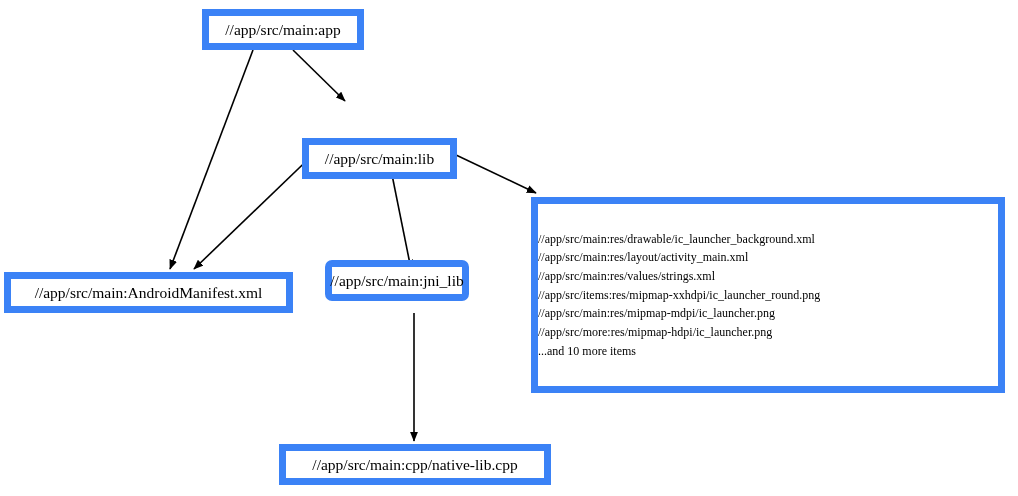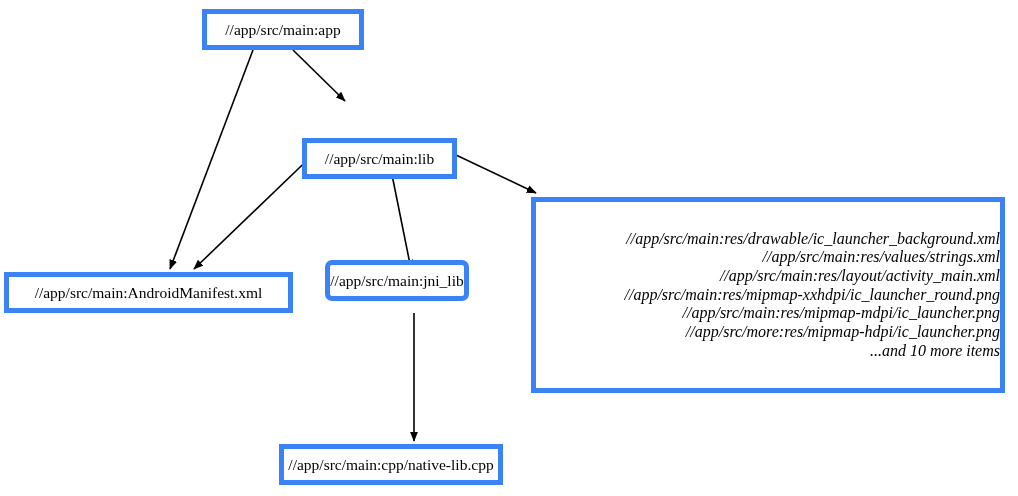--- a/index.html
+++ b/index.html
@@ -19,21 +19,21 @@
     position: absolute;
     left: 0;
     top: 0;
     width: 1018px;
     height: 496px;
     pointer-events: none;
   }
   .node {
     position: absolute;
     box-sizing: border-box;
-    border: 5px solid #3b82f6;
+    border: 7px solid #3b82f6;
     background: #ffffff;
     display: flex;
     align-items: center;
     justify-content: center;
     text-align: center;
     color: #000000;
     font-size: 15.5px;
     line-height: 1.02;
     white-space: nowrap;
   }
@@ -41,36 +41,35 @@
     display: block;
     padding: 0 2px;
   }
   .node.multiline {
     white-space: normal;
     align-items: center;
   }
   .node.multiline .lines {
     display: block;
     width: 100%;
-    text-align: right;
-    font-size: 16px;
+    text-align: left;
+    font-size: 12px;
     line-height: 18.7px;
-    font-style: italic;
   }
   .node.multiline .lines .ln {
     display: block;
     white-space: nowrap;
   }
 
   
   #node-app            { left: 202px; top: 9px;   width: 162px; height: 41px; }
   #node-lib            { left: 302px; top: 104px; width: 155px; height: 41px; margin-top: 34px; }
   #node-manifest       { left: 4px;   top: 272px; width: 289px; height: 41px; }
   #node-jni-lib        { left: 325px; top: 260px; width: 144px; height: 41px; border-radius: 7px; }
-  #node-native-lib-cpp { left: 279px; top: 444px; width: 224px; height: 41px; }
+  #node-native-lib-cpp { left: 279px; top: 444px; width: 272px; height: 41px; }
   #node-res-group      { left: 531px; top: 197px; width: 474px; height: 196px; }
 </style>
 </head>
 <body>
 
 <div id="canvas">
 
   <svg id="edge-layer" viewBox="0 0 1018 496" width="1018" height="496" xmlns="http://www.w3.org/2000/svg">
     <defs>
       <marker id="arrowhead" markerWidth="10" markerHeight="8" refX="9.2" refY="4" orient="auto" markerUnits="userSpaceOnUse">
@@ -107,22 +106,22 @@
     <span class="lbl">//app/src/main:jni_lib</span>
   </div>
 
   <div class="node" id="node-native-lib-cpp">
     <span class="lbl">//app/src/main:cpp/native-lib.cpp</span>
   </div>
 
   <div class="node multiline" id="node-res-group">
     <span class="lines">
         <span class="ln">//app/src/main:res/drawable/ic_launcher_background.xml</span>
+        <span class="ln">//app/src/main:res/layout/activity_main.xml</span>
         <span class="ln">//app/src/main:res/values/strings.xml</span>
-        <span class="ln">//app/src/main:res/layout/activity_main.xml</span>
-        <span class="ln">//app/src/main:res/mipmap-xxhdpi/ic_launcher_round.png</span>
+        <span class="ln">//app/src/items:res/mipmap-xxhdpi/ic_launcher_round.png</span>
         <span class="ln">//app/src/main:res/mipmap-mdpi/ic_launcher.png</span>
         <span class="ln">//app/src/more:res/mipmap-hdpi/ic_launcher.png</span>
         <span class="ln">...and 10 more items</span>
       </span>
   </div>
 
 </div>
 
 </body></html>

